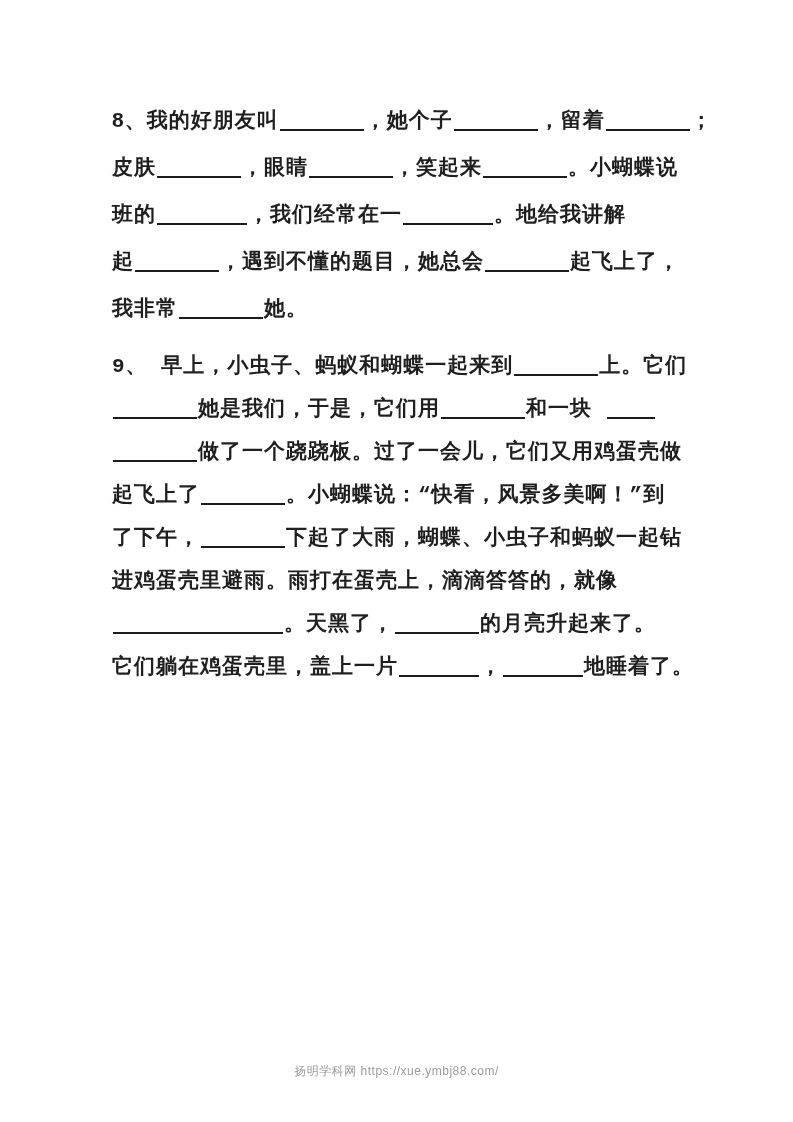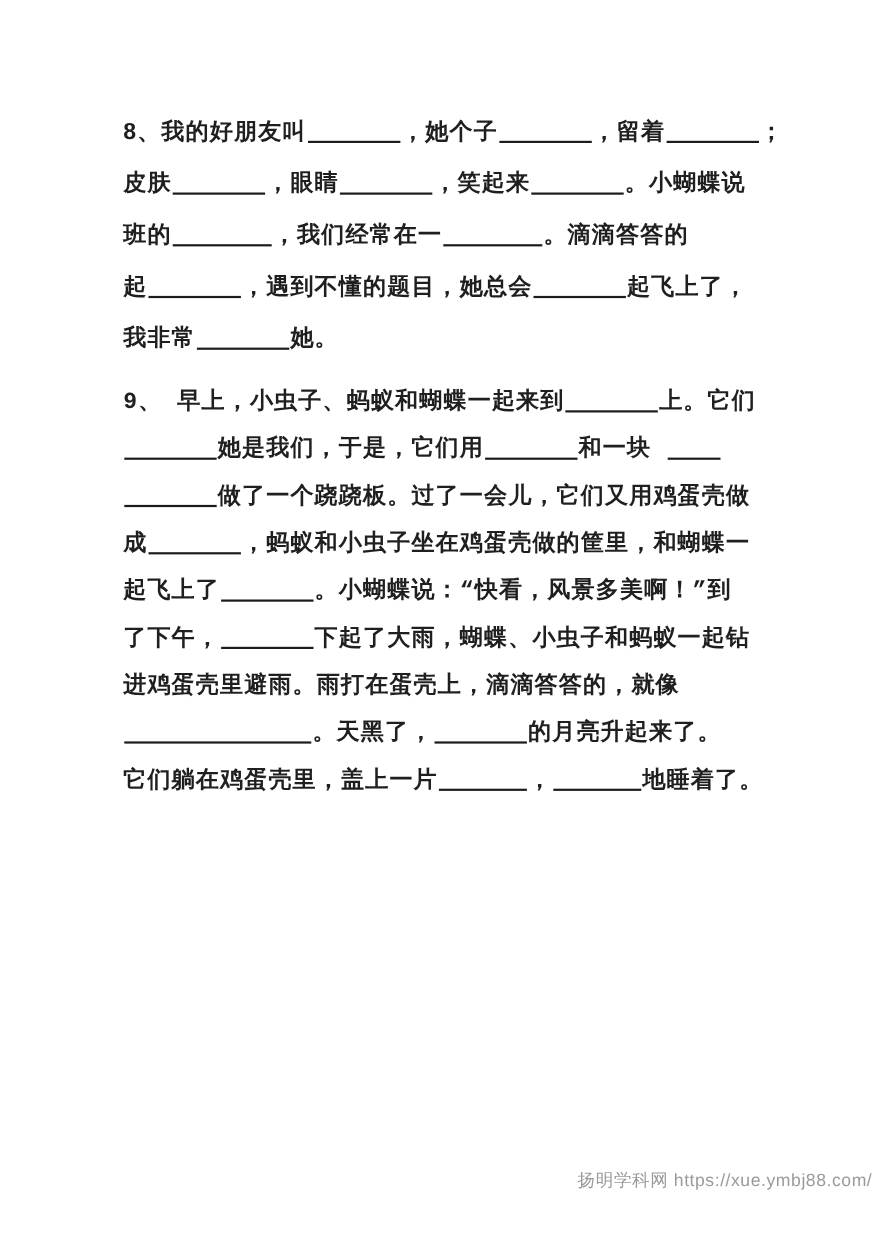--- a/index.html
+++ b/index.html
@@ -42,43 +42,42 @@
     height: 3px;
     border-bottom: 2px solid #1c1c1c;
     vertical-align: -4px;
     margin: 0 1px;
   }
   .footer {
     position: absolute;
     top: 1063px;
     left: 0;
     width: 793px;
-    text-align: right;
-    font-size: 16px;
+    text-align: center;
+    font-size: 12px;
     letter-spacing: 0.5px;
     color: #9a9a9a;
   }
 </style>
 </head>
 <body>
 
 <div class="page">
   <div class="content" id="content">
       <div class="question q8">
         <div class="doc-line"><span class="text-run">8、我的好朋友叫</span><span class="blank-line" style="width: 84px;"></span><span class="text-run">，她个子</span><span class="blank-line" style="width: 84px;"></span><span class="text-run">，留着</span><span class="blank-line" style="width: 84px;"></span><span class="text-run">；</span></div>
         <div class="doc-line"><span class="text-run">皮肤</span><span class="blank-line" style="width: 84px;"></span><span class="text-run">，眼睛</span><span class="blank-line" style="width: 84px;"></span><span class="text-run">，笑起来</span><span class="blank-line" style="width: 84px;"></span><span class="text-run">。小蝴蝶说</span></div>
-        <div class="doc-line"><span class="text-run">班的</span><span class="blank-line" style="width: 90px;"></span><span class="text-run">，我们经常在一</span><span class="blank-line" style="width: 90px;"></span><span class="text-run">。滴滴答答的</span></div>
+        <div class="doc-line"><span class="text-run">班的</span><span class="blank-line" style="width: 90px;"></span><span class="text-run">，我们经常在一</span><span class="blank-line" style="width: 90px;"></span><span class="text-run">。地给我讲解</span></div>
         <div class="doc-line"><span class="text-run">起</span><span class="blank-line" style="width: 84px;"></span><span class="text-run">，遇到不懂的题目，她总会</span><span class="blank-line" style="width: 84px;"></span><span class="text-run">起飞上了，</span></div>
         <div class="doc-line"><span class="text-run">我非常</span><span class="blank-line" style="width: 84px;"></span><span class="text-run">她。</span></div>
       </div>
       <div class="question q9">
         <div class="doc-line"><span class="text-run">9、 早上，小虫子、蚂蚁和蝴蝶一起来到</span><span class="blank-line" style="width: 84px;"></span><span class="text-run">上。它们</span></div>
         <div class="doc-line"><span class="blank-line" style="width: 84px;"></span><span class="text-run">她是我们，于是，它们用</span><span class="blank-line" style="width: 84px;"></span><span class="text-run">和一块 </span><span class="blank-line" style="width: 48px;"></span></div>
         <div class="doc-line"><span class="blank-line" style="width: 84px;"></span><span class="text-run">做了一个跷跷板。过了一会儿，它们又用鸡蛋壳做</span></div>
-        <div class="doc-line"><span class="text-run">成</span><span class="blank-line" style="width: 84px;"></span><span class="text-run">，蚂蚁和小虫子坐在鸡蛋壳做的筐里，和蝴蝶一</span></div>
         <div class="doc-line"><span class="text-run">起飞上了</span><span class="blank-line" style="width: 84px;"></span><span class="text-run">。小蝴蝶说：“快看，风景多美啊！”到</span></div>
         <div class="doc-line"><span class="text-run">了下午，</span><span class="blank-line" style="width: 84px;"></span><span class="text-run">下起了大雨，蝴蝶、小虫子和蚂蚁一起钻</span></div>
         <div class="doc-line"><span class="text-run">进鸡蛋壳里避雨。雨打在蛋壳上，滴滴答答的，就像</span></div>
         <div class="doc-line"><span class="blank-line" style="width: 170px;"></span><span class="text-run">。天黑了，</span><span class="blank-line" style="width: 84px;"></span><span class="text-run">的月亮升起来了。</span></div>
         <div class="doc-line"><span class="text-run">它们躺在鸡蛋壳里，盖上一片</span><span class="blank-line" style="width: 80px;"></span><span class="text-run">，</span><span class="blank-line" style="width: 80px;"></span><span class="text-run">地睡着了。</span></div>
       </div>
     </div>
   <div class="footer">扬明学科网 https://xue.ymbj88.com/</div>
 </div>
 

